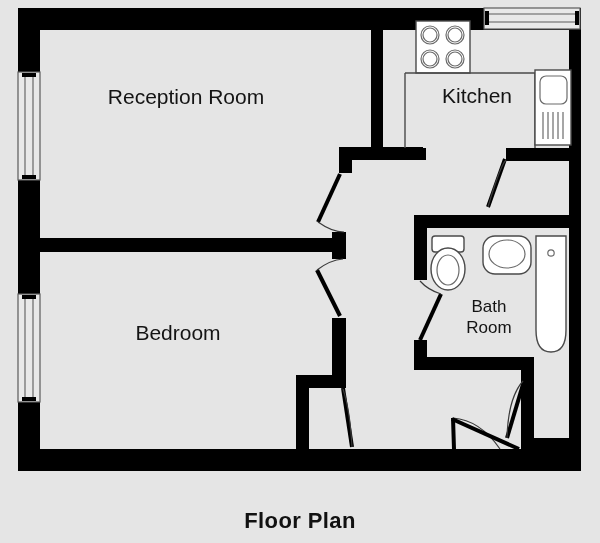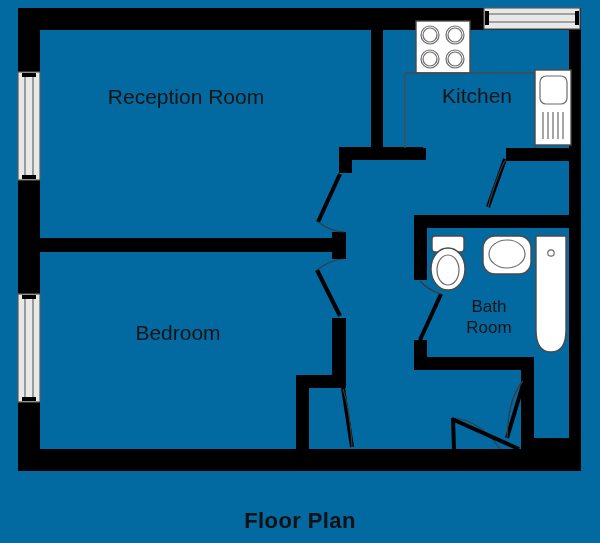--- a/index.html
+++ b/index.html
@@ -11,21 +11,21 @@
   body {
     width: 600px;
     height: 543px;
     font-family: "Liberation Sans", sans-serif;
     overflow: hidden;
   }
   #plan-wrap {
     position: relative;
     width: 600px;
     height: 543px;
-    background: #0369a1;
+    background: #e5e5e5;
   }
   #floorplan-svg {
     position: absolute;
     left: 0;
     top: 0;
     width: 600px;
     height: 543px;
     display: block;
   }
   .room-label {

